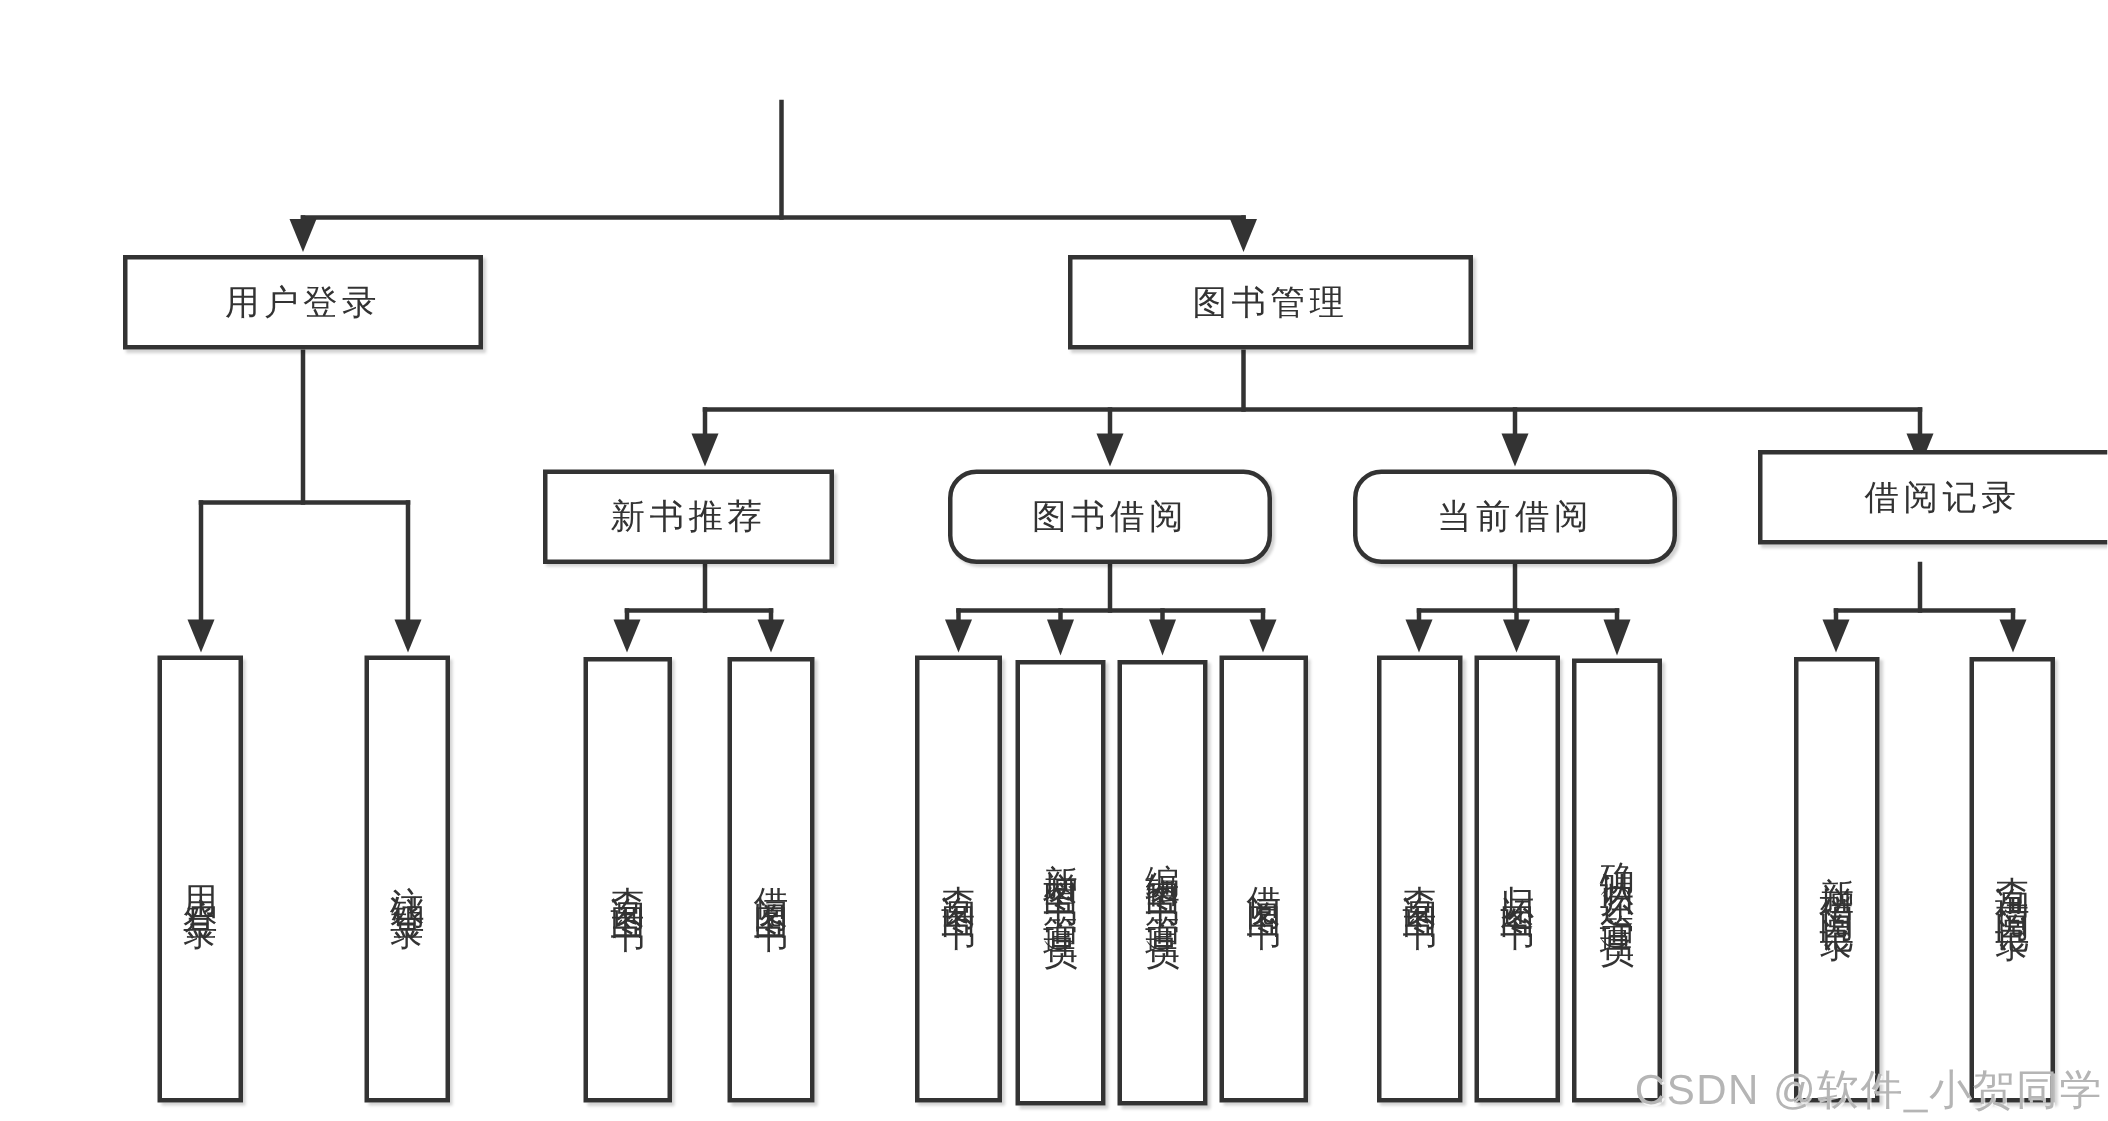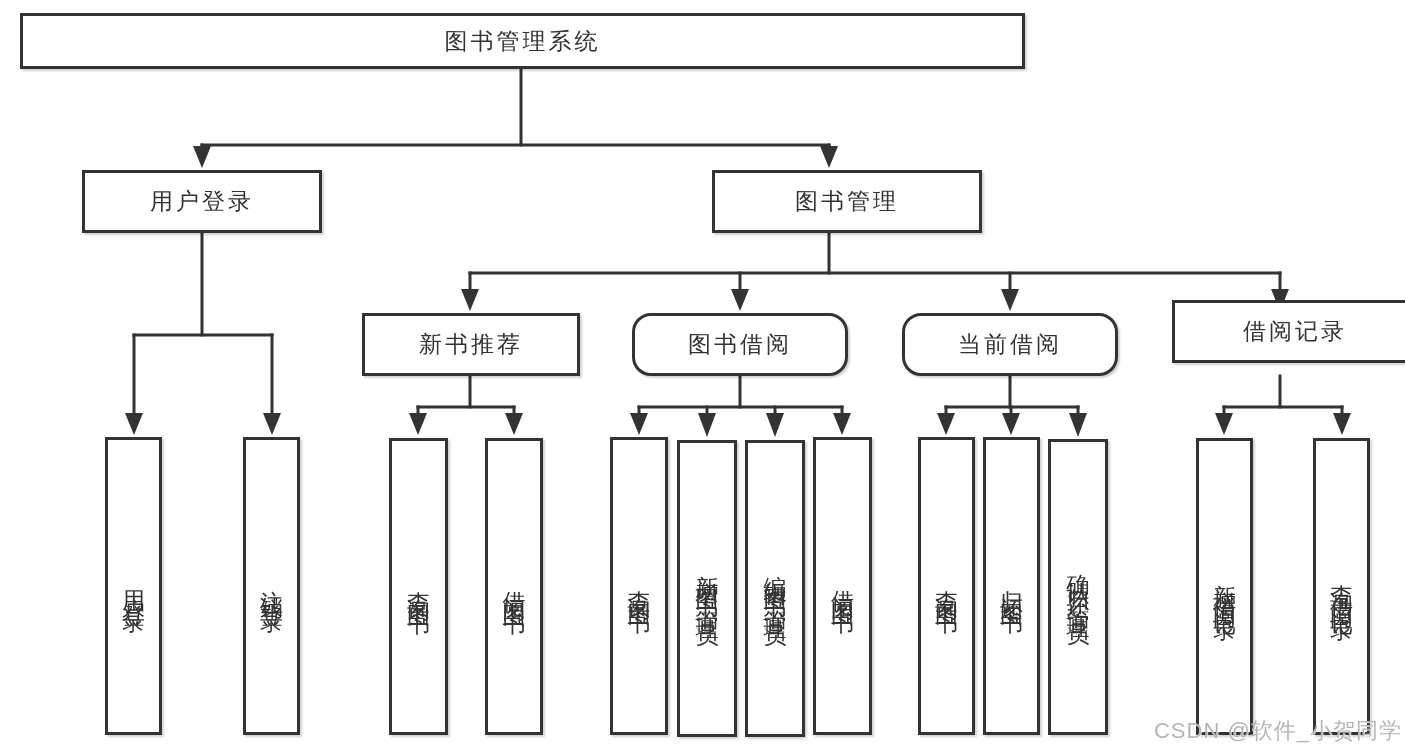--- a/index.html
+++ b/index.html
@@ -35,21 +35,21 @@
   .node.v span {
     writing-mode: vertical-rl;
     text-orientation: mixed;
     letter-spacing: 7px;
     line-height: 1;
   }
   .watermark {
     position: absolute;
     right: 3px;
     bottom: 1px;
-    font-size: 22px;
+    font-size: 28px;
     color: #b5b5b5;
     letter-spacing: 1px;
     z-index: 5;
     white-space: nowrap;
     text-shadow: 1px 1px 0 rgba(255,255,255,0.7);
   }
 </style>
 </head>
 <body>
 
@@ -114,32 +114,29 @@
       <polygon points="766,413 784,413 775,437"></polygon>
       <polygon points="833,413 851,413 842,435"></polygon>
       <polygon points="937,413 955,413 946,435"></polygon>
       <polygon points="1002,413 1020,413 1011,435"></polygon>
       <polygon points="1069,413 1087,413 1078,437"></polygon>
       <polygon points="1215,413 1233,413 1224,435"></polygon>
       <polygon points="1333,413 1351,413 1342,435"></polygon>
     </g>
   </svg>
 
-  <div class="node h" style="left:20px; top:13px; width:1005px; height:56px;">
-    <span>图书管理系统</span>
-  </div>
 
   <div class="node h" style="left:82px; top:170px; width:240px; height:63px;">
     <span>用户登录</span>
   </div>
   <div class="node h" style="left:712px; top:170px; width:270px; height:63px;">
     <span>图书管理</span>
   </div>
 
-  <div class="node h" style="left:362px; top:313px; width:218px; height:63px;">
+  <div class="node h" style="left:362px; top:313px; width:194px; height:63px;">
     <span>新书推荐</span>
   </div>
   <div class="node h" style="left:632px; top:313px; width:216px; height:63px;border-radius:19px;">
     <span>图书借阅</span>
   </div>
   <div class="node h" style="left:902px; top:313px; width:216px; height:63px;border-radius:19px;">
     <span>当前借阅</span>
   </div>
   <div class="node h" style="left:1172px; top:300px; width:246px; height:63px;">
     <span>借阅记录</span>

